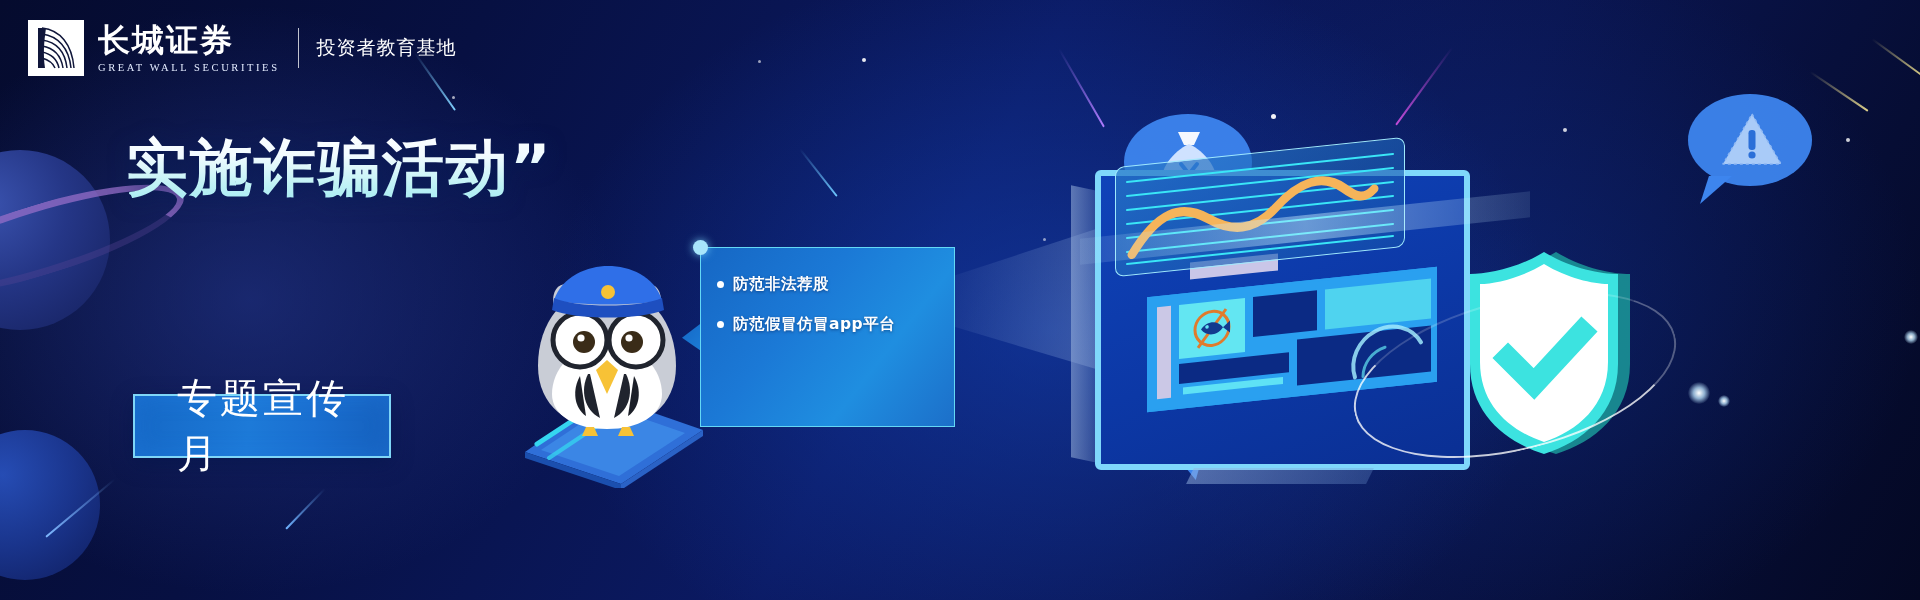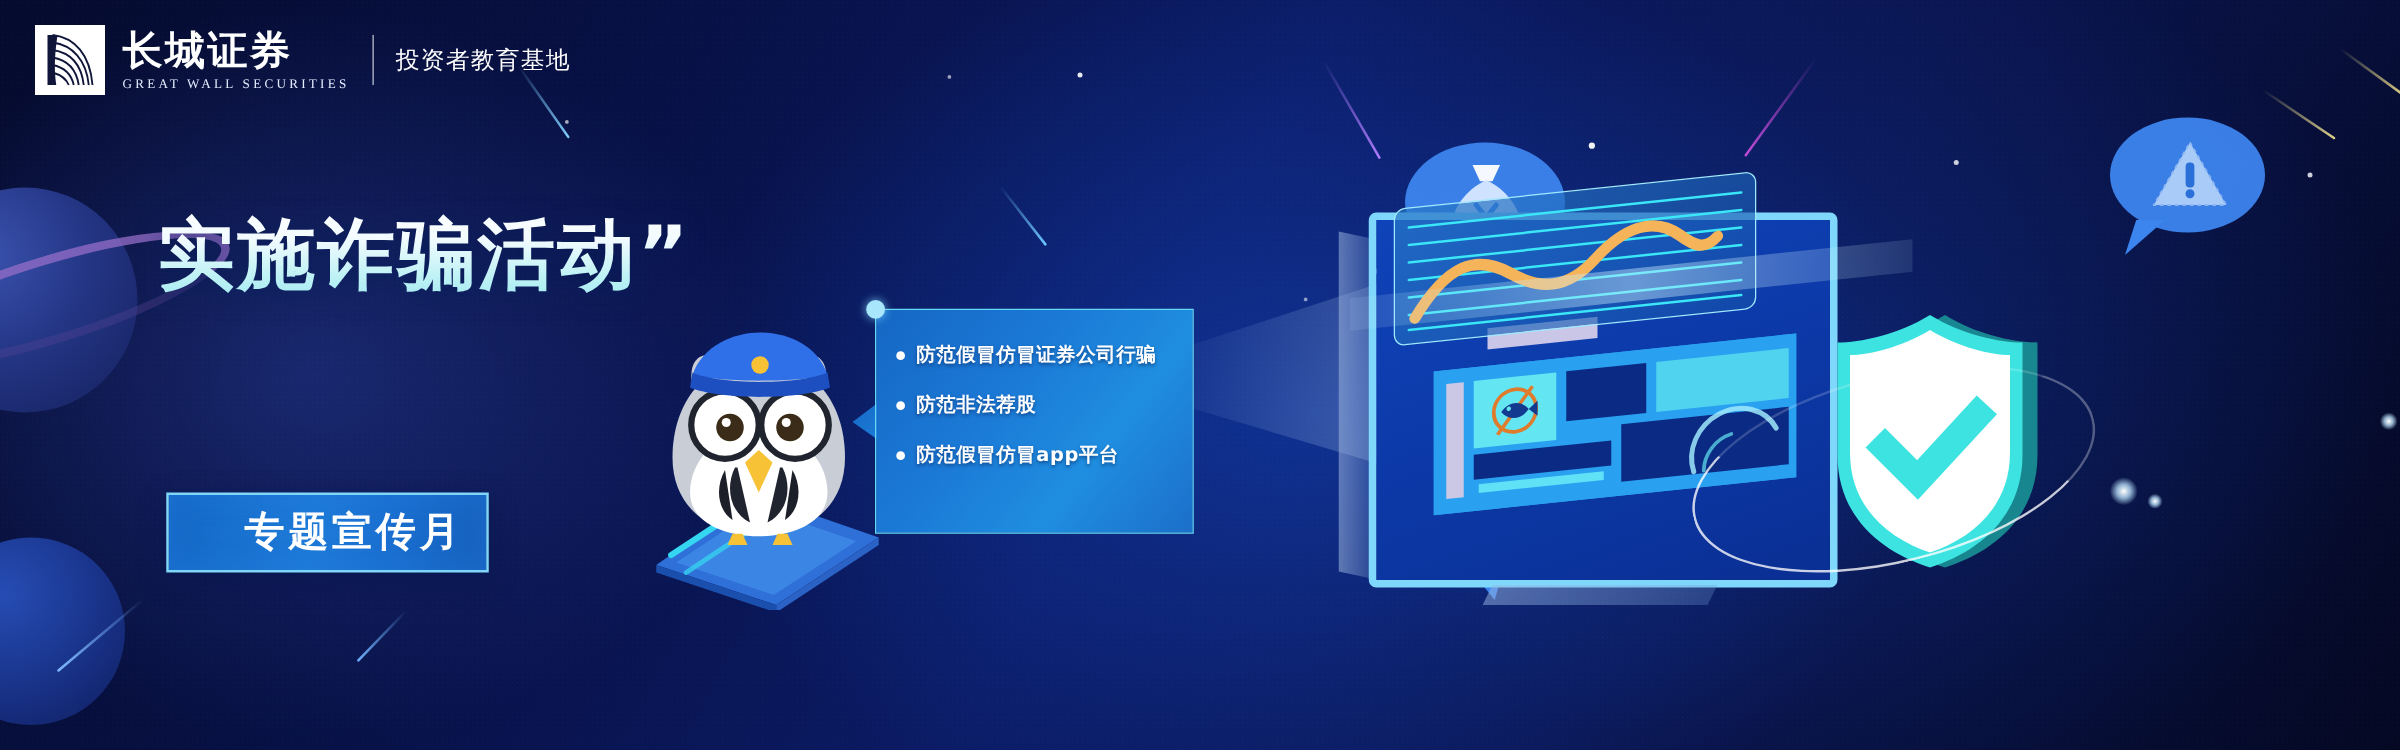--- a/index.html
+++ b/index.html
@@ -48,29 +48,29 @@
 
   
   .headline{position:absolute;left:88px;top:128px;}
   .hl-line{
     font-size:62px;font-weight:700;line-height:1.28;letter-spacing:2px;white-space:nowrap;
     font-family:"DejaVu Sans","Liberation Sans",sans-serif;
     background:linear-gradient(180deg,#ffffff 0%,#f2fbff 34%,#bff2f5 72%,#9fe9f2 100%);
     -webkit-background-clip:text;background-clip:text;color:transparent;
     filter:drop-shadow(0 3px 10px rgba(0,30,90,.55));
   }
-  .hl-line.l2{margin-left:38px;margin-top:36px;}
+  .hl-line.l2{margin-left:38px;}
 
   
   .cta{position:absolute;left:133px;top:394px;width:258px;height:64px;
     border:2px solid #7fd6f7;
     background:linear-gradient(96deg,#1568c6 0%,#1d7ad8 45%,#1a6fd0 70%,#1560bd 100%);
     display:flex;align-items:center;justify-content:center;
     box-shadow:0 0 22px rgba(40,130,230,.35) inset, 0 6px 20px rgba(0,20,70,.45);}
-  .cta span{font-size:32px;font-weight:700;color:#fff;letter-spacing:3px;
+  .cta span{font-size:40px;font-weight:400;color:#fff;letter-spacing:3px;
     font-family:"DejaVu Sans","Liberation Sans",sans-serif;margin-left:42px;}
 
   
   .owl{position:absolute;left:520px;top:248px;width:175px;height:190px;}
 
   
   .phone{position:absolute;left:497px;top:378px;width:220px;height:110px;}
 
   
   .panel{position:absolute;left:700px;top:247px;width:255px;height:180px;
@@ -284,24 +284,20 @@
     <path d="M48 110 L74 136 L122 84" fill="none" stroke="#3ce3e0" stroke-width="22" stroke-linecap="square" stroke-linejoin="miter"></path>
   </svg>
 
   <div class="orbit"></div>
 
   <div class="panel-tail"></div>
   <div class="panel">
     <ul>
       <li>
         <span class="bull"></span>
-        <span class="btxt">防范假冒仿冒证券公司行骗</span>
-      </li>
-      <li>
-        <span class="bull"></span>
         <span class="btxt">防范非法荐股</span>
       </li>
       <li>
         <span class="bull"></span>
         <span class="btxt">防范假冒仿冒app平台</span>
       </li>
     </ul>
   </div>
   <div class="panel-dot"></div>
 

